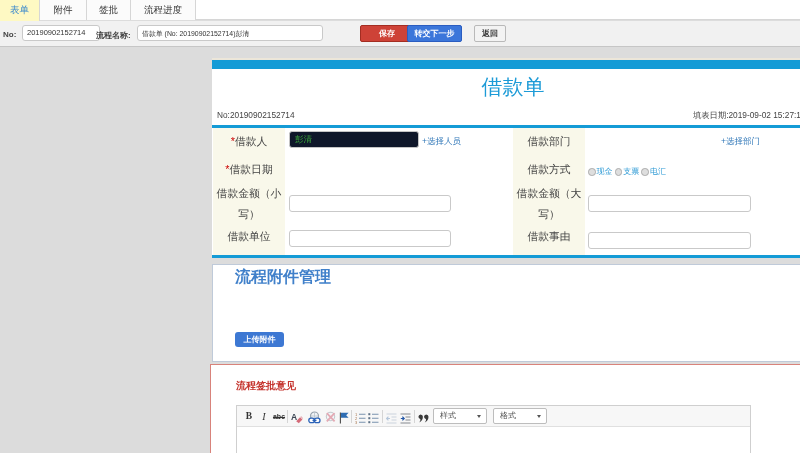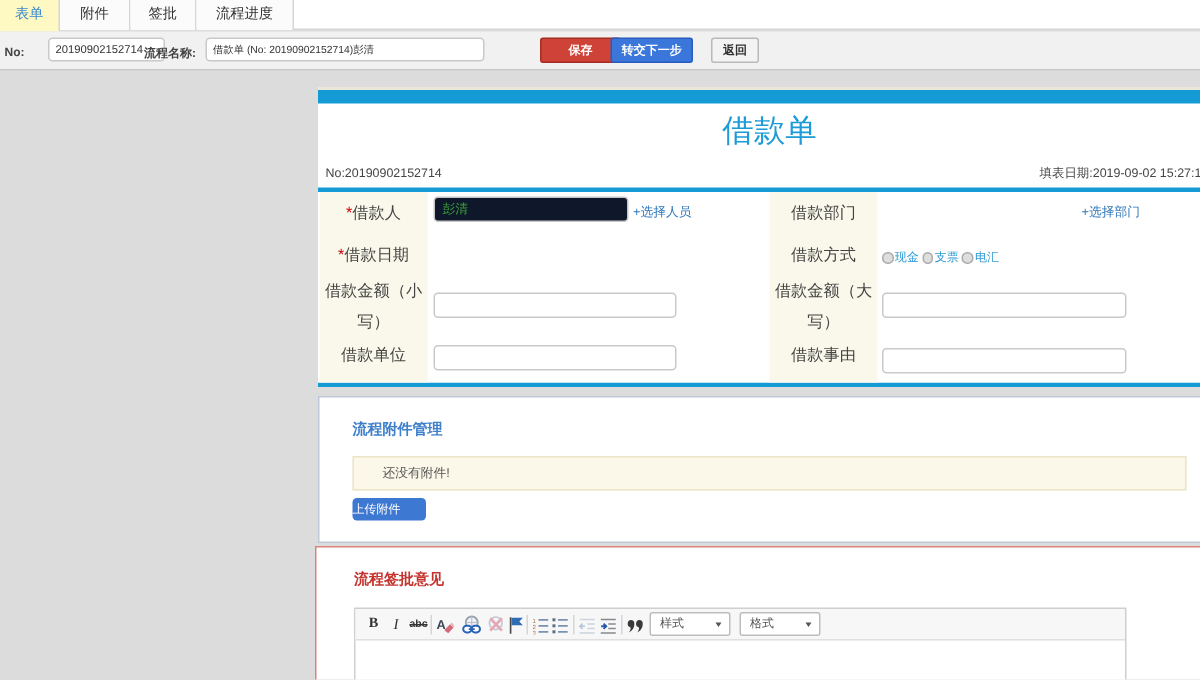--- a/index.html
+++ b/index.html
@@ -28,23 +28,23 @@
 .lblcol{position:absolute;top:0;width:72px;height:127px;background:#f9f8ea}
 .flabel{position:absolute;font-size:10.8px;color:#444;width:72px;text-align:center}
 .flabel .req{color:#c00}
 .finput{position:absolute;height:17px;background:#fff;border:1px solid #c9c9c9;border-radius:3px;font-size:8.5px;color:#3aa23a;line-height:15px;padding-left:5px}
 .finput.dis{background:#0f172a;border-color:#c5c5c5}
 .flink{position:absolute;font-size:8.5px;color:#3077b8}
 .radios{position:absolute;font-size:8px;color:#2e9ad5;white-space:nowrap}
 .radio{display:inline-block;width:7.5px;height:7.5px;border-radius:50%;border:1px solid #ababab;background:#dedede;margin-right:1px;vertical-align:-1.5px}
 
 .panel2{position:absolute;left:212px;top:264px;width:602px;height:98px;background:#fff;border:1px solid #bfcad9}
-.p2-title{position:absolute;left:22px;top:14px;font-size:10px;font-weight:bold;color:#4080ca}
+.p2-title{position:absolute;left:22px;top:2px;font-size:16px;font-weight:bold;color:#4080ca}
 .alert{position:absolute;left:22px;top:39px;width:556px;height:23px;background:#fbf8e9;border:1px solid #ebe4c6;font-size:8.5px;color:#555;line-height:21px;padding-left:19px}
-.btn-upload{position:absolute;left:22px;top:67px;width:49px;height:15px;background:#3d78d3;border-radius:3px;color:#fff;font-size:8px;font-weight:normal;line-height:15px}
+.btn-upload{position:absolute;left:22px;top:67px;width:49px;height:15px;background:#3d78d3;border-radius:3px;color:#fff;font-size:8px;font-weight:bold;text-align:center;line-height:15px}
 
 .panel3{position:absolute;left:210px;top:364px;width:604px;height:120px;background:#fff;border:1px solid #d8837b}
 .p3-title{position:absolute;left:25px;top:14px;font-size:10px;font-weight:bold;color:#c5342e}
 .editor{position:absolute;left:25px;top:40px;width:515px;height:75px;background:#fff;border:1px solid #cfcfcf}
 .edtb{position:absolute;left:0;top:0;width:100%;height:21px;background:#f7f7f7;border-bottom:1px solid #e0e0e0}
 .ei{position:absolute;top:0;height:21px;line-height:21px;text-align:center;color:#333}
 .esep{position:absolute;top:4px;width:1px;height:13px;background:#d5d5d5}
 .esel{position:absolute;top:2px;height:16px;background:#fff;border:1px solid #bdbdbd;border-radius:2px;font-size:8px;color:#555;line-height:14px;padding-left:6px}
 .esel .car{position:absolute;right:5px;top:6px;width:0;height:0;border-left:2.5px solid transparent;border-right:2.5px solid transparent;border-top:3.5px solid #555}
 </style>
@@ -52,21 +52,21 @@
 <body>
 
 <div class="tabbar"></div>
 <div class="tab active" style="left:0;width:40px">表单</div>
 <div class="tab" style="left:40px;width:47px">附件</div>
 <div class="tab" style="left:87px;width:44px">签批</div>
 <div class="tab" style="left:131px;width:65px">流程进度</div>
 
 <div class="toolbar">
   <span class="lbl" style="left:3px">No:</span>
-  <div class="tinput" style="left:32px;width:78px">20190902152714</div>
+  <div class="tinput" style="left:22px;width:78px">20190902152714</div>
   <span class="lbl" style="left:96px">流程名称:</span>
   <div class="tinput" style="left:137px;width:186px;font-size:6.9px;line-height:15px">借款单 (No: 20190902152714)彭清</div>
   <div class="btn btn-save">保存</div>
   <div class="btn btn-next">转交下一步</div>
   <div class="btn btn-back">返回</div>
 </div>
 
 <div class="panel1">
   <div class="bluebar" style="height:9px"></div>
   <div class="p1-head">
@@ -99,21 +99,20 @@
     <div class="flabel" style="left:1px;top:102px">借款单位</div>
     <div class="finput" style="left:77px;top:102px;width:162px;color:#333"></div>
     <div class="flabel" style="left:301px;top:102px">借款事由</div>
     <div class="finput" style="left:376px;top:104px;width:163px;color:#333"></div>
   </div>
   <div class="bluebar" style="height:3px"></div>
 </div>
 
 <div class="panel2">
   <div class="p2-title">流程附件管理</div>
-  <div class="alert">还没有附件!</div>
   <div class="btn-upload">上传附件</div>
 </div>
 
 <div class="panel3">
   <div class="p3-title">流程签批意见</div>
   <div class="editor">
     <div class="edtb">
       <span class="ei" style="left:5px;width:14px;font-size:9.5px;font-weight:bold;color:#333;font-family:'Liberation Serif',serif">B</span>
       <span class="ei" style="left:21px;width:12px;font-size:10px;font-style:italic;color:#333;font-family:'Liberation Serif',serif">I</span>
       <span class="ei" style="left:34px;width:16px;font-size:7px;font-weight:bold;color:#333;text-decoration:line-through">abc</span>

